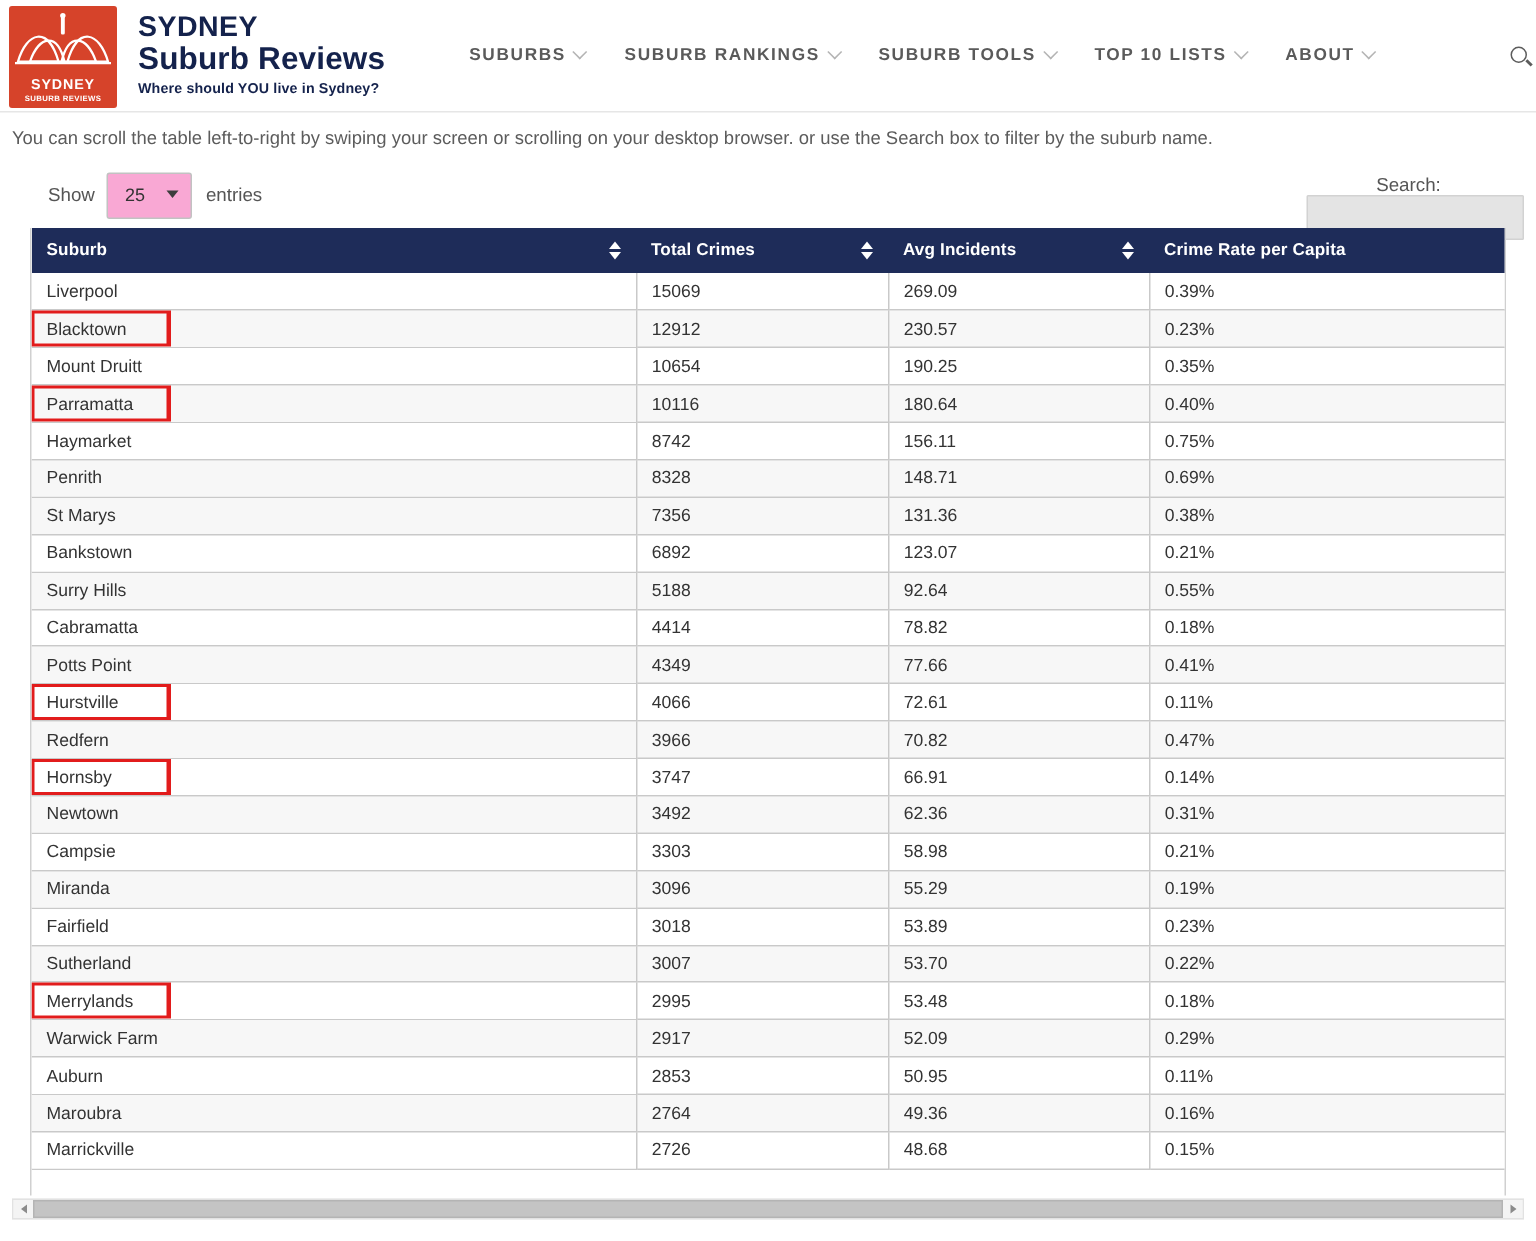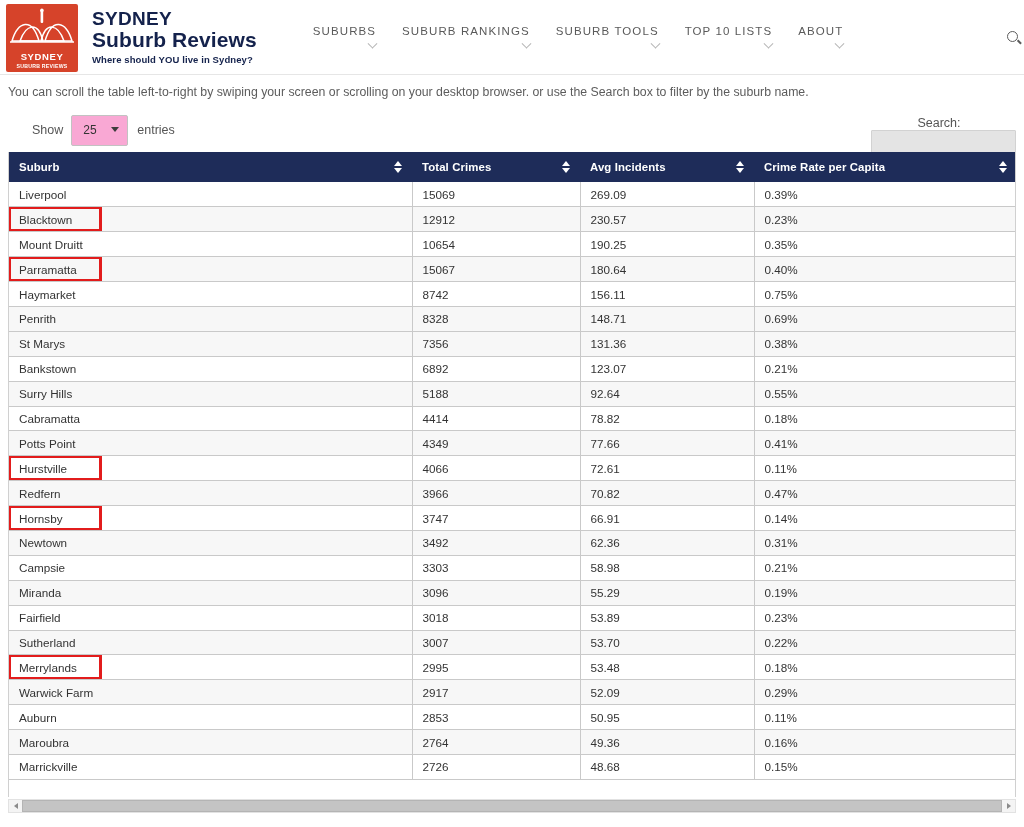--- a/index.html
+++ b/index.html
@@ -57,23 +57,23 @@
   }
 
   .main-nav {
     margin-left: 56px;
     display: flex;
     align-items: center;
     gap: 26px;
     flex: 1 1 auto;
   }
   .nav-item {
-    display: flex; align-items: flex-end; gap: 6px;
-    font-size: 11.5px; font-weight: 400; color: #5a5a5a;
-    letter-spacing: 1.1px; white-space: nowrap; cursor: pointer; flex-direction: column;
+    display: flex; align-items: center; gap: 6px;
+    font-size: 11.5px; font-weight: 700; color: #5a5a5a;
+    letter-spacing: 1.1px; white-space: nowrap; cursor: pointer;
   }
   .caret {
     display: inline-block; width: 7px; height: 7px;
     border-right: 1.3px solid #b4b4b4;
     border-bottom: 1.3px solid #b4b4b4;
     transform: rotate(45deg) translate(-2px,-2px);
   }
   .header-search {
     position: absolute; right: 2px; top: 31px;
     width: 15px; height: 15px; cursor: pointer;
@@ -142,21 +142,21 @@
     border-radius: 1px;
     font-size: 12px;
     font-family: "Liberation Sans", sans-serif;
     padding: 0 6px;
     color: #222;
   }
 
   
   .table-scroll {
     position: relative;
-    margin: 0 8px;
+    margin: 0 20px;
     border-left: 1px solid #d0d0d0;
     border-right: 1px solid #d0d0d0;
     height: 645px;
     overflow: hidden;
   }
   table.dt {
     width: 100%;
     border-collapse: collapse;
     table-layout: fixed;
   }
@@ -380,21 +380,21 @@
           <td>0.23%</td>
         </tr>
         <tr class="odd">
           <td class="sub-cell"><span>Mount Druitt</span></td>
           <td>10654</td>
           <td>190.25</td>
           <td>0.35%</td>
         </tr>
         <tr class="even">
           <td class="sub-cell"><span>Parramatta</span><span class="hl-box"></span></td>
-          <td>15067</td>
+          <td>10116</td>
           <td>180.64</td>
           <td>0.40%</td>
         </tr>
         <tr class="odd">
           <td class="sub-cell"><span>Haymarket</span></td>
           <td>8742</td>
           <td>156.11</td>
           <td>0.75%</td>
         </tr>
         <tr class="even">

